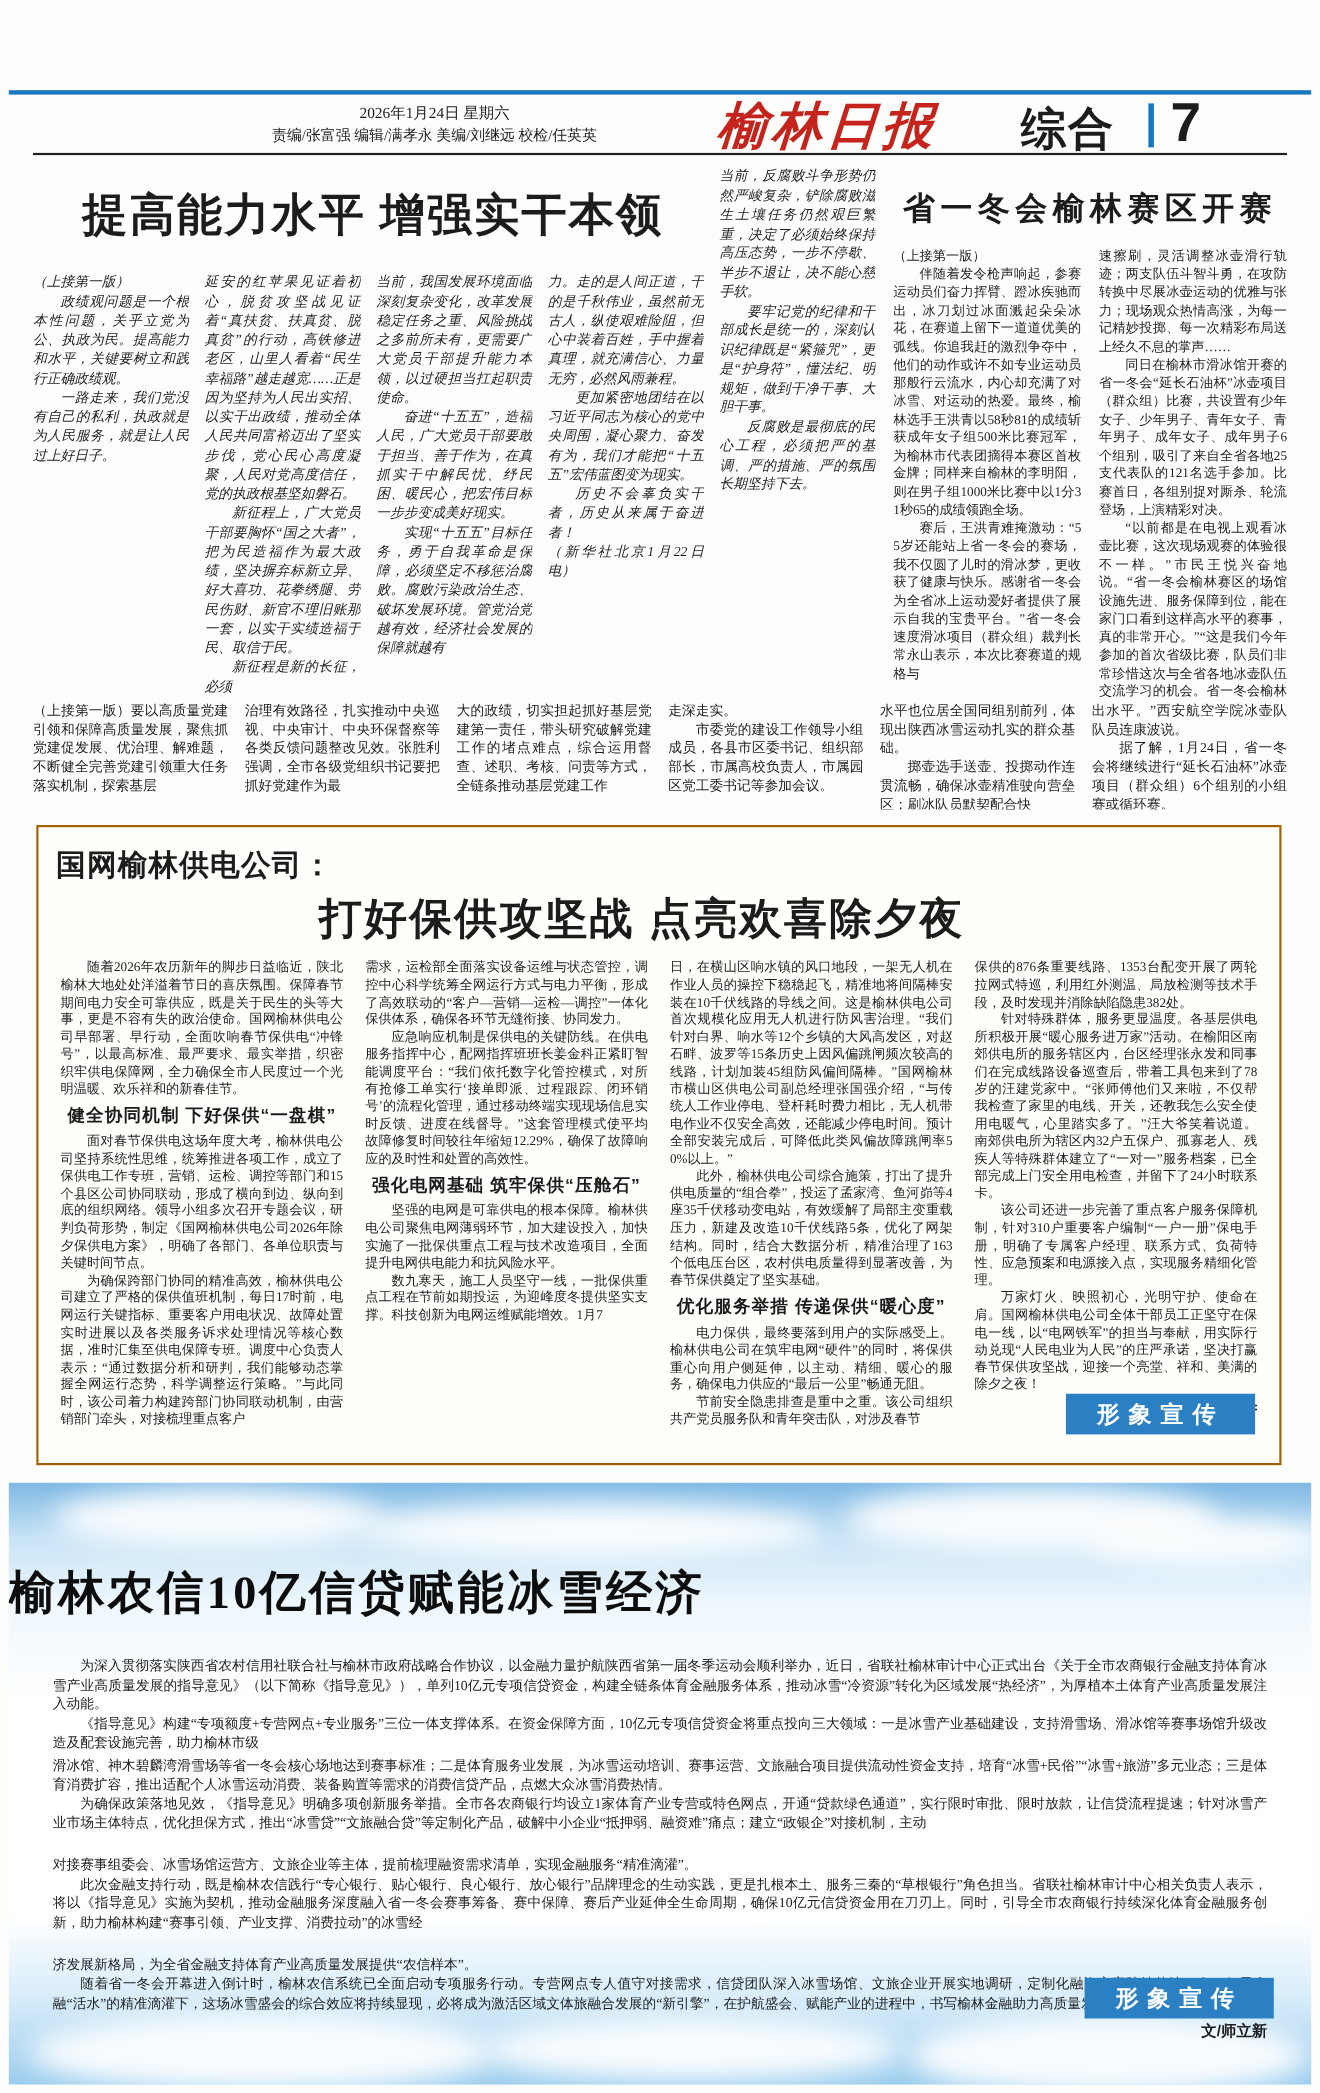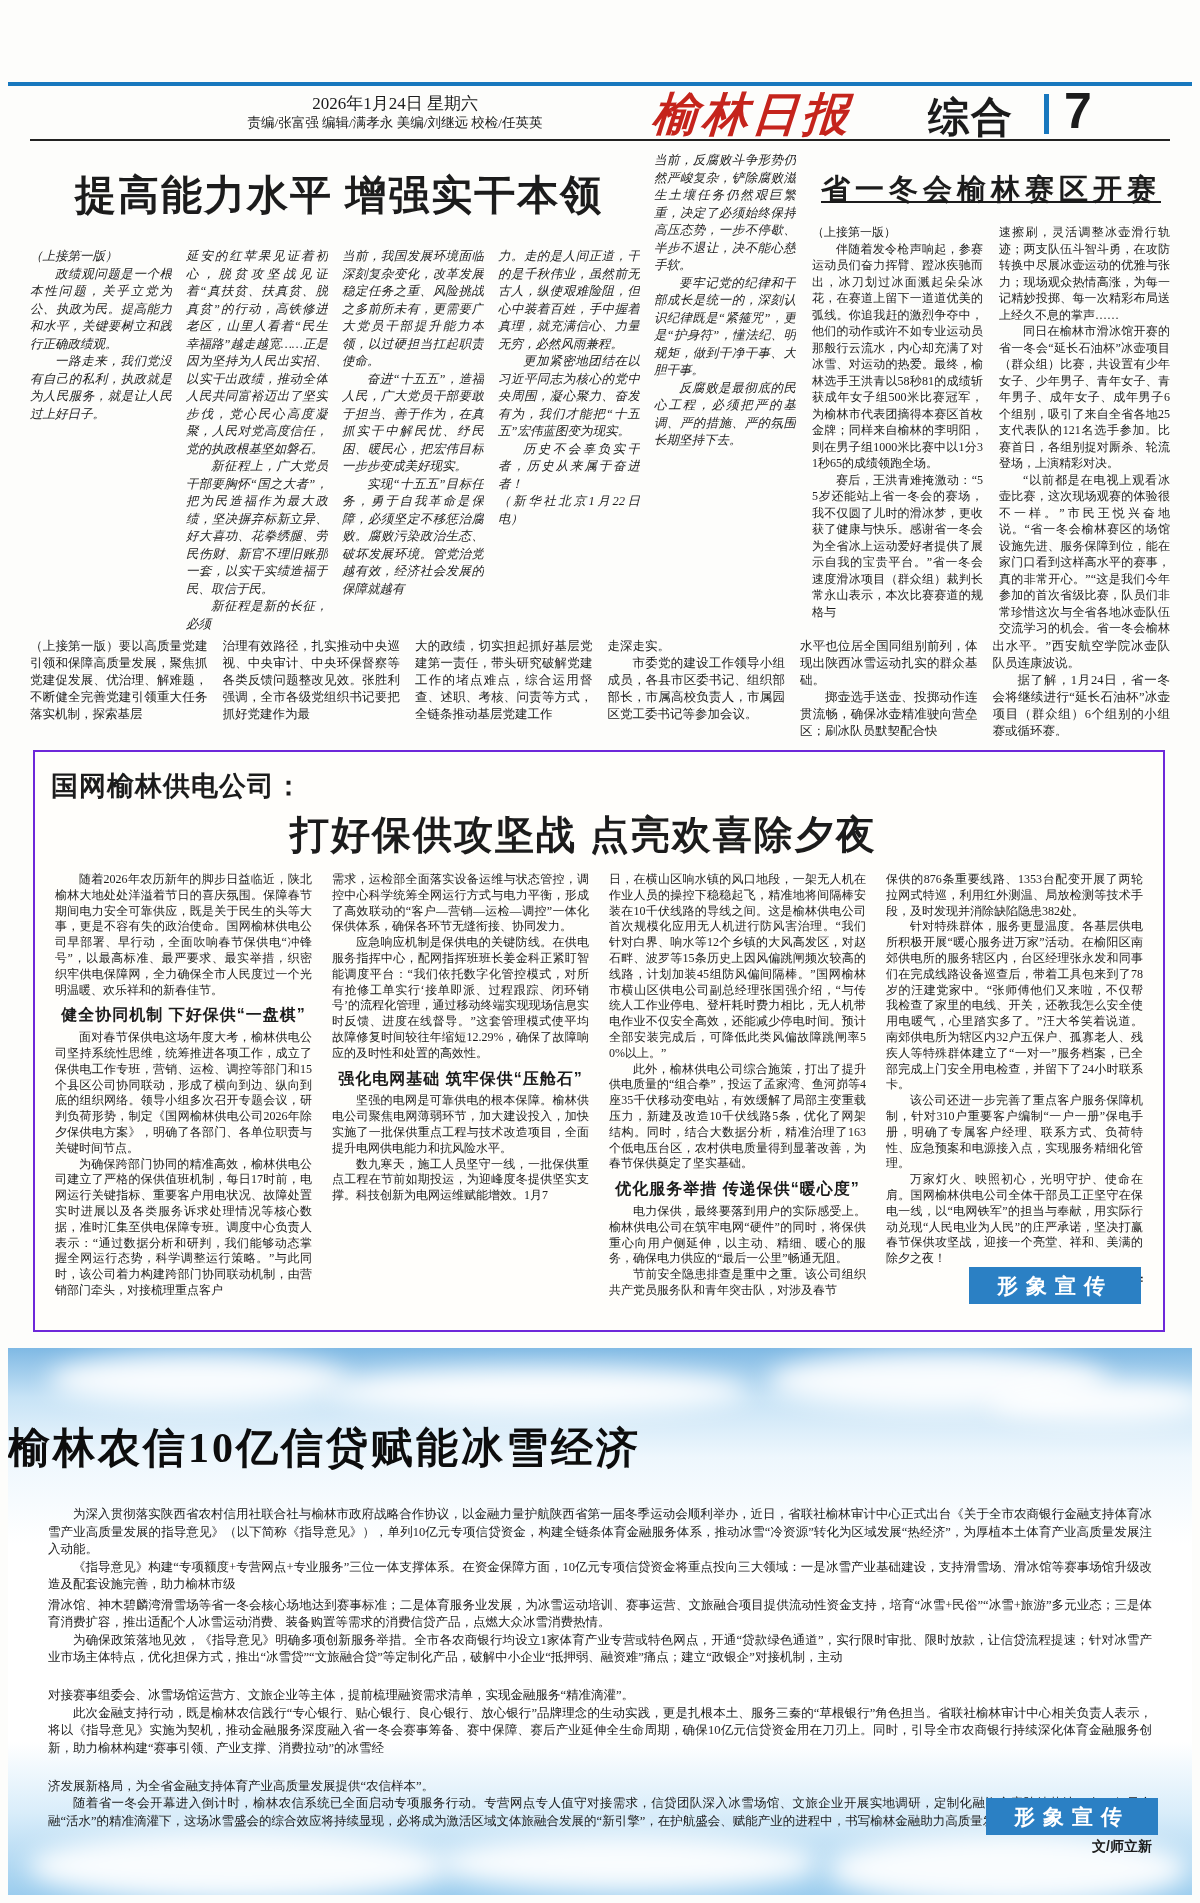--- a/index.html
+++ b/index.html
@@ -2,21 +2,21 @@
 <html><head>
 <meta charset="utf-8">
 <style>
   html,body{margin:0;padding:0;background:#e9e9e9;}
   .page{position:relative;width:1200px;height:1903px;margin:0 auto;background:#fdfdfb;overflow:hidden;
         font-family:"Liberation Serif","DejaVu Serif",serif;color:#1c1c1c;}
   
   .blue-rule{position:absolute;top:82px;left:8px;width:1184px;height:4px;background:#1878be;}
   .black-rule{position:absolute;top:139px;left:30px;width:1140px;height:2px;background:#222;}
   .hdr-meta{position:absolute;top:94px;left:150px;width:490px;text-align:center;line-height:19px;}
-  .hdr-date{font-size:17px;}
+  .hdr-date{font-size:14px;}
   .hdr-editors{font-size:13.5px;}
   .masthead{position:absolute;top:84px;left:652px;font-size:46px;font-weight:bold;font-style:italic;
             color:#c5241c;letter-spacing:4px;transform:skewX(-4deg);}
   .section-name{position:absolute;top:90px;left:928px;font-family:"Liberation Sans","DejaVu Sans",sans-serif;
             font-size:41px;font-weight:900;letter-spacing:2px;}
   .section-bar{position:absolute;top:94px;left:1044px;width:5px;height:40px;background:#1878be;}
   .page-num{position:absolute;top:82px;left:1064px;font-family:"Liberation Sans","DejaVu Sans",sans-serif;
             font-size:50px;font-weight:bold;}
   
   .ncol p{margin:0;text-indent:2em;text-align:justify;word-break:break-all;}
@@ -27,28 +27,28 @@
              font-weight:bold;font-size:14px;margin-top:8px;}
   
   .a1{position:absolute;top:152px;left:30px;width:766px;height:480px;}
   .a1 .headline{position:absolute;top:16px;left:6px;width:606px;text-align:center;font-size:41px;
                 font-weight:800;letter-spacing:2px;white-space:nowrap;}
   .a1 .cols{display:flex;gap:14px;height:480px;}
   .a1 .ncol{width:142px;overflow:hidden;font-size:12.5px;line-height:17.5px;font-style:italic;}
   .a1 .ncol.under{padding-top:96px;}
   
   .a2{position:absolute;top:152px;left:812px;width:358px;}
-  .a2 .headline{margin:18px 0 0;text-align:center;font-size:29px;font-weight:800;letter-spacing:5px;text-decoration:underline;}
+  .a2 .headline{margin:18px 0 0;text-align:center;font-size:29px;font-weight:800;letter-spacing:5px;}
   .a2 .cols{display:flex;gap:16px;margin-top:14px;height:412px;}
   .a2 .ncol{width:171px;overflow:hidden;font-size:12px;line-height:16.5px;}
   
   .bandb{position:absolute;top:638px;left:30px;width:1140px;height:98px;display:flex;gap:15px;}
   .bandb .ncol{flex:1;overflow:hidden;font-size:12.5px;line-height:17px;}
   
-  .gw{position:absolute;top:750px;left:33px;width:1132px;height:582px;border:2px solid #6d28d9;
+  .gw{position:absolute;top:750px;left:33px;width:1132px;height:582px;border:2px solid #a16207;
       background:#fffefb;box-sizing:border-box;}
   .gw .kicker{margin:16px 0 0 16px;font-size:27px;font-weight:800;letter-spacing:1px;}
   .gw .headline{margin:4px 0 10px 0;padding-left:255px;font-family:"Liberation Sans","DejaVu Sans",sans-serif;
       font-size:39px;font-weight:900;letter-spacing:2px;}
   .gw .cols{display:flex;gap:20px;margin:4px 20px 0;height:452px;}
   .gw .ncol{flex:1;overflow:hidden;font-size:12px;line-height:15.8px;}
   .badge{position:absolute;width:172px;height:37px;background:#2b80c4;color:#fff;
          font-family:"Liberation Sans","DejaVu Sans",sans-serif;font-size:21px;font-weight:800;
          letter-spacing:8px;display:flex;align-items:center;justify-content:center;text-align:right;}
   .gw .badge{right:22px;bottom:26px;}

